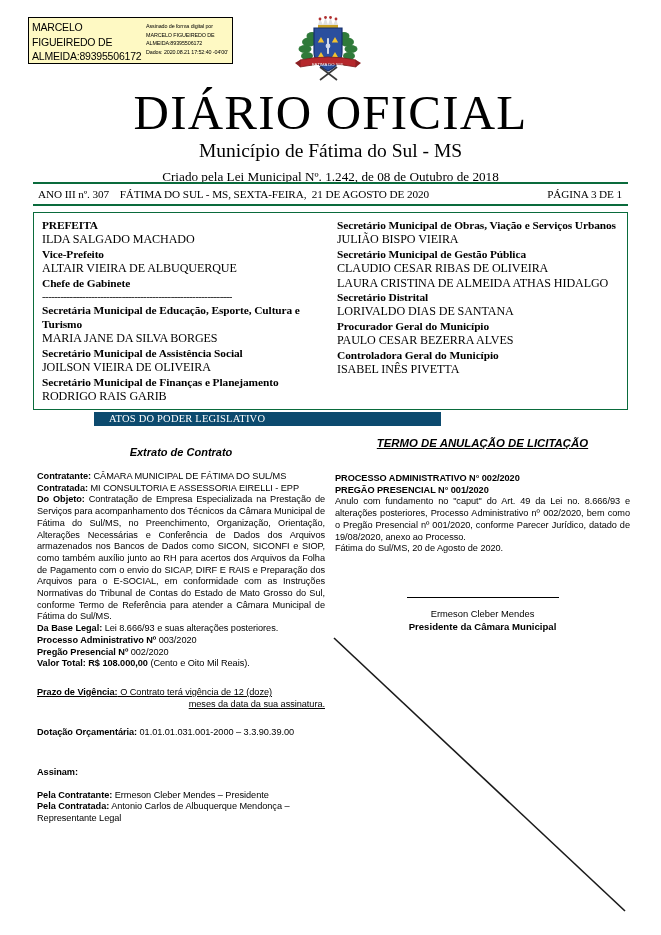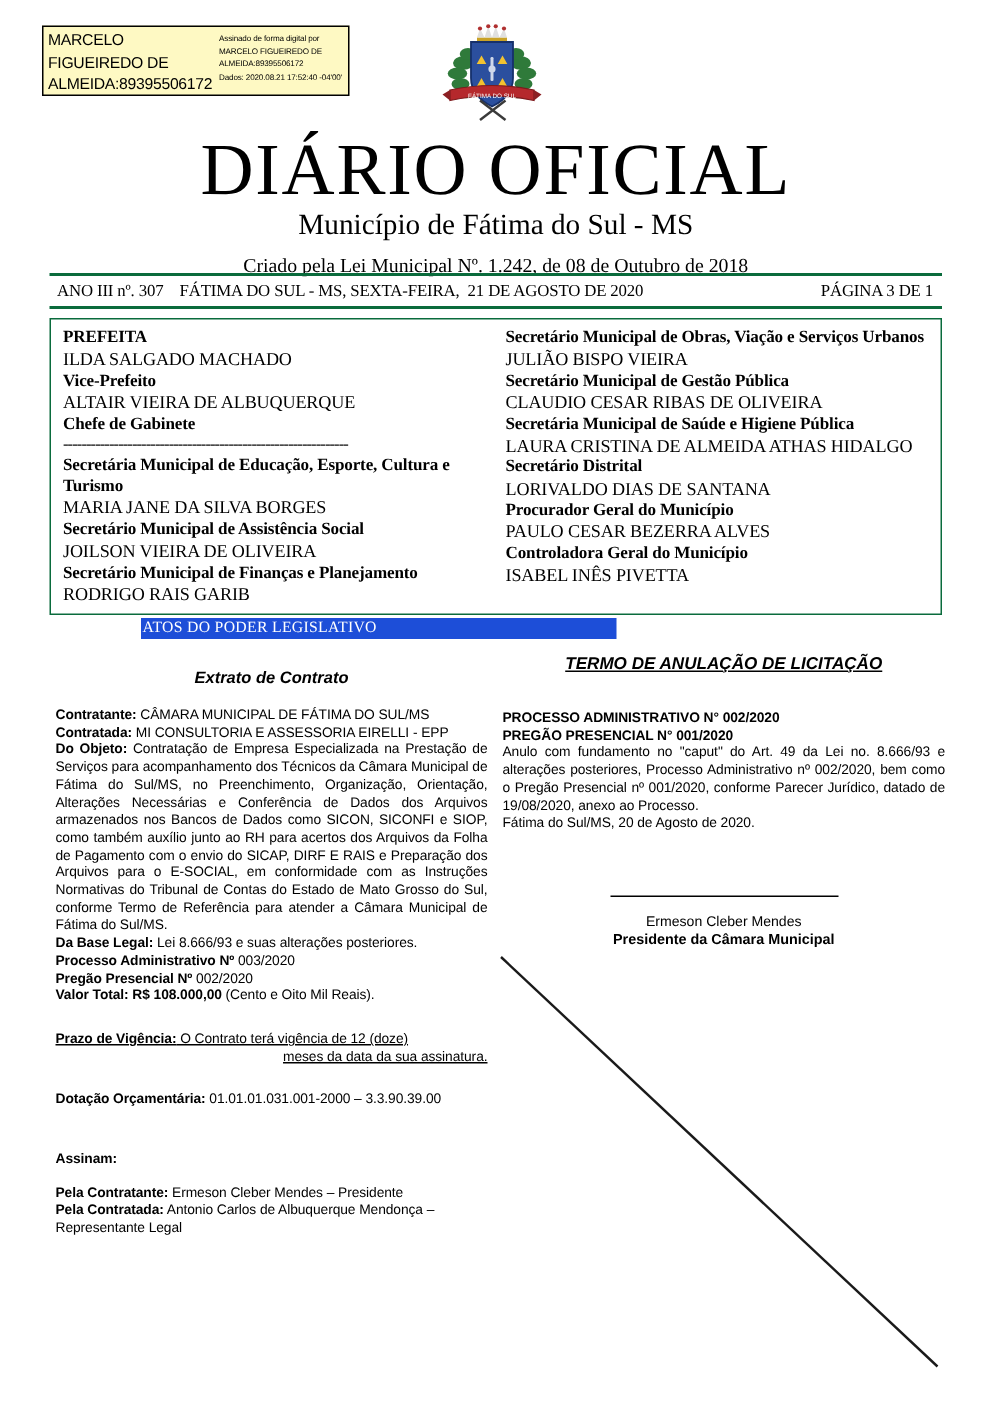--- a/index.html
+++ b/index.html
@@ -139,27 +139,27 @@
     letter-spacing: -0.6px;
     overflow: hidden;
     white-space: nowrap;
   }
 
   
   .section-banner {
     position: absolute;
     left: 94px;
     top: 412px;
-    width: 317px;
+    width: 347px;
     height: 14px;
-    background: #1d4ed8;
+    background: #0c4a6e;
     color: #ffffff;
     font-size: 10.5px;
     line-height: 14px;
-    padding-left: 1px;
+    padding-left: 15px;
     box-sizing: border-box;
     letter-spacing: 0.2px;
   }
 
   
   .col-left {
     position: absolute;
     left: 37px;
     top: 446px;
     width: 288px;
@@ -332,21 +332,20 @@
       <div class="off-role">Secretário Municipal de Assistência Social</div>
       <div class="off-name">JOILSON VIEIRA DE OLIVEIRA</div>
       <div class="off-role">Secretário Municipal de Finanças e Planejamento</div>
       <div class="off-name">RODRIGO RAIS GARIB</div>
     </div>
   <div class="off-col right">
       <div class="off-role">Secretário Municipal de Obras, Viação e Serviços Urbanos</div>
       <div class="off-name">JULIÃO BISPO VIEIRA</div>
       <div class="off-role">Secretário Municipal de Gestão Pública</div>
       <div class="off-name">CLAUDIO CESAR RIBAS DE OLIVEIRA</div>
-      <div class="off-role">Secretária Municipal de Saúde e Higiene Pública</div>
       <div class="off-name">LAURA CRISTINA DE ALMEIDA  ATHAS HIDALGO</div>
       <div class="off-role">Secretário Distrital</div>
       <div class="off-name">LORIVALDO DIAS DE SANTANA</div>
       <div class="off-role">Procurador Geral do Município</div>
       <div class="off-name">PAULO CESAR BEZERRA ALVES</div>
       <div class="off-role">Controladora Geral do Município</div>
       <div class="off-name">ISABEL INÊS PIVETTA</div>
     </div>
 </div>
 

